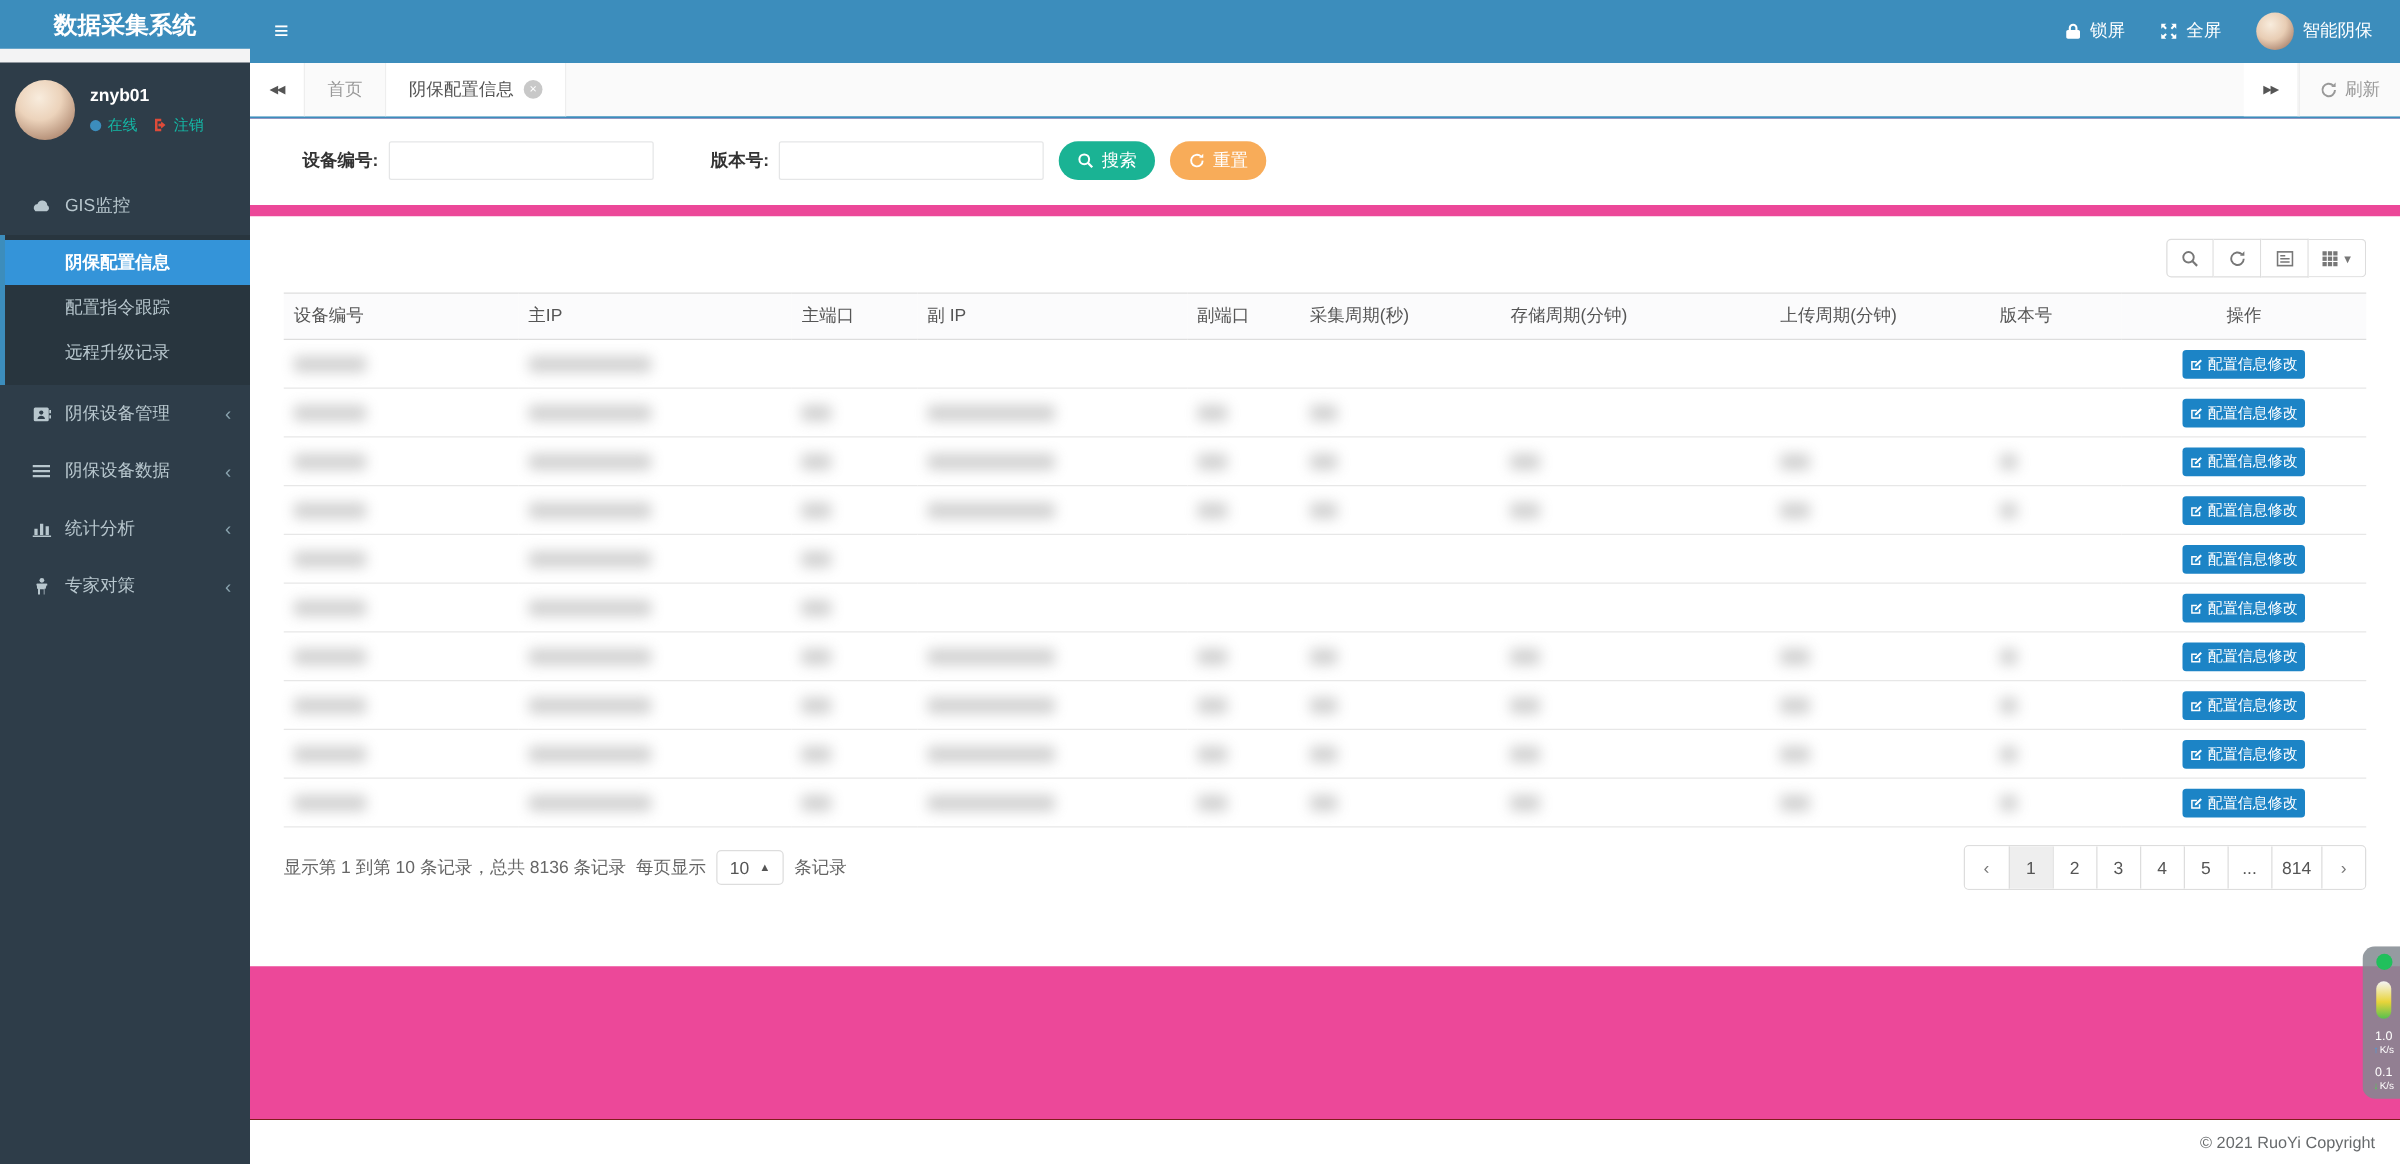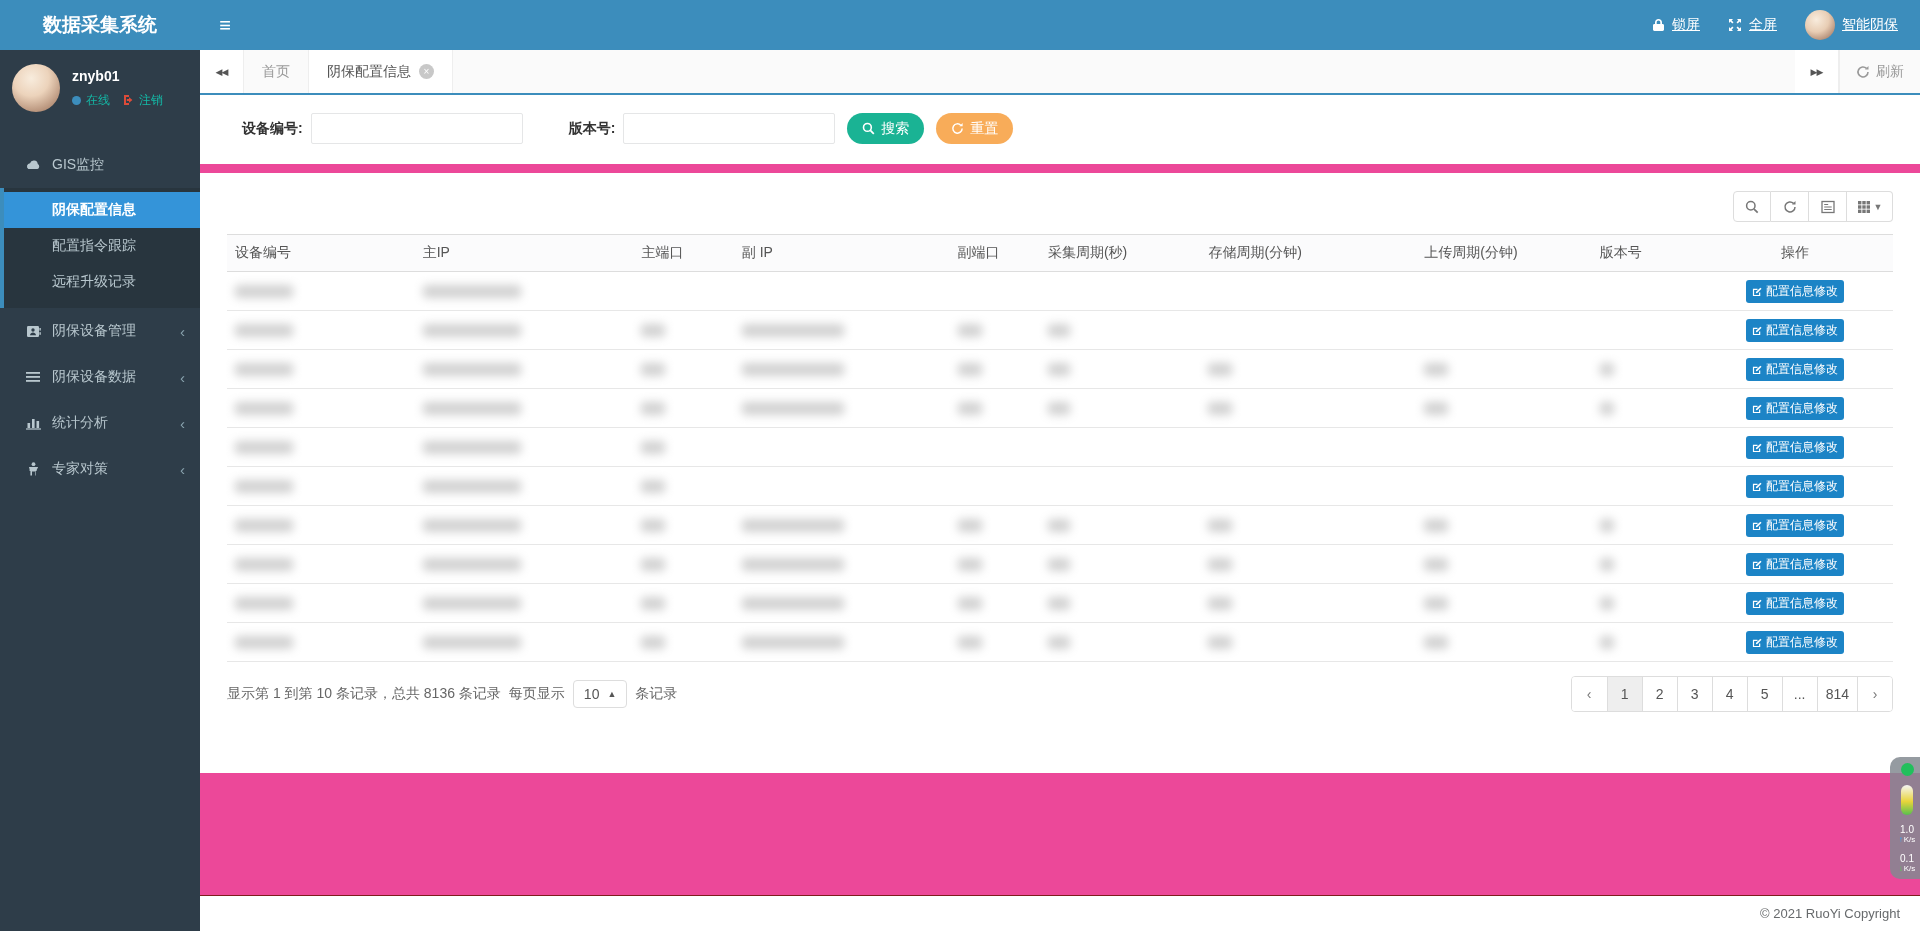--- a/index.html
+++ b/index.html
@@ -1,27 +1,27 @@
 <!DOCTYPE html>
 <html><head>
 <meta charset="utf-8">
 <style>
   * { margin:0; padding:0; box-sizing:border-box; }
   html,body { width:1920px; height:931px; overflow:hidden;
     font-family:"Liberation Sans","DejaVu Sans",sans-serif; font-size:14px; color:#333; background:#f3f3f4; }
 
   
-  .logo { position:fixed; left:0; top:0; width:200px; height:50px; background:#3c8dbc;
+  .logo { position:fixed; left:0; top:0; width:200px; height:39px; background:#3c8dbc;
     color:#fff; font-size:19px; font-weight:bold; display:flex; align-items:center; justify-content:center; z-index:30;}
   .topbar { position:fixed; left:200px; right:0; top:0; height:50px; background:#3c8dbc; z-index:30;
     display:flex; align-items:center; color:#fff;}
   .hamburger { width:50px; height:50px; display:flex; align-items:center; justify-content:center;
     font-size:20px; cursor:pointer; color:#fff;}
   .topbar-right { margin-left:auto; display:flex; align-items:center; gap:28px; padding-right:22px;}
-  .top-link { display:flex; align-items:center; gap:7px; cursor:pointer; font-size:14px; color:#fff;text-decoration:underline;}
+  .top-link { display:flex; align-items:center; gap:7px; cursor:pointer; font-size:14px; color:#fff;}
   .top-avatar { width:30px; height:30px; border-radius:50%;
     background:radial-gradient(circle at 38% 32%, #f8ecdd 0%, #e8cdb4 45%, #b08a74 80%, #7c5a4a 100%); }
 
   
   .sidebar { position:fixed; left:0; top:50px; bottom:0; width:200px; background:#2e3d49; z-index:25; color:#b8c7ce;}
   .user-panel { display:flex; padding:14px 12px 16px; gap:12px; align-items:center;}
   .user-avatar { width:48px; height:48px; border-radius:50%;
     background:radial-gradient(circle at 40% 30%, #f8ecdd 0%, #ecd3bb 40%, #b59078 78%, #7c5a4a 100%);}
   .user-name { color:#fff; font-weight:bold; font-size:14px; margin-bottom:8px;}
   .user-status { font-size:12px; color:#14b8a6; display:flex; align-items:center; gap:5px;}

